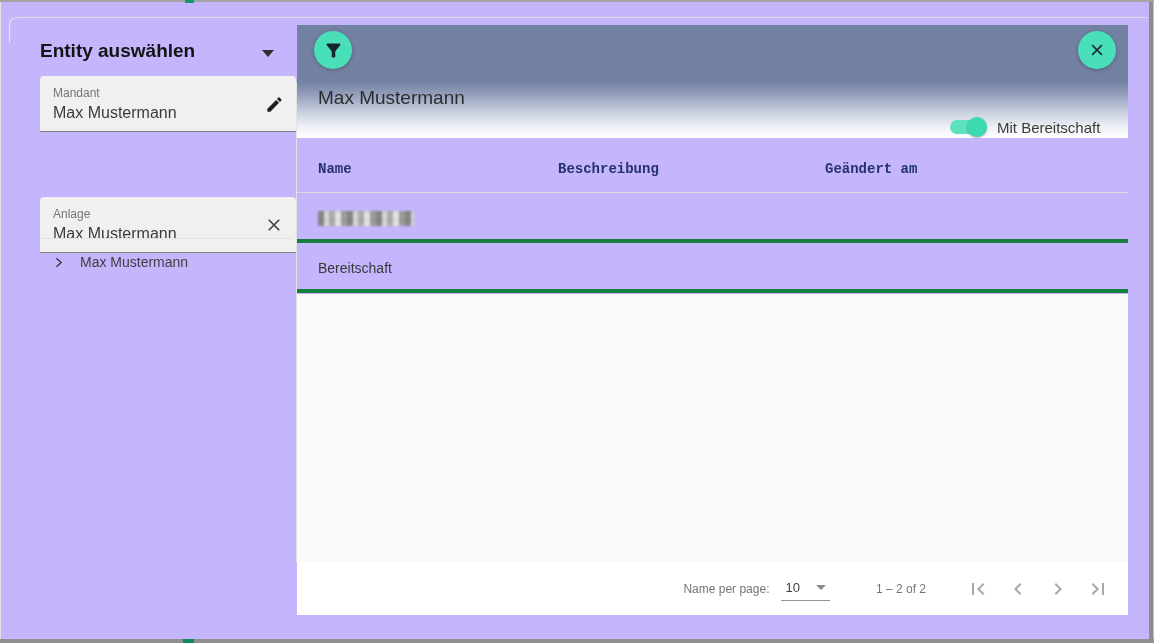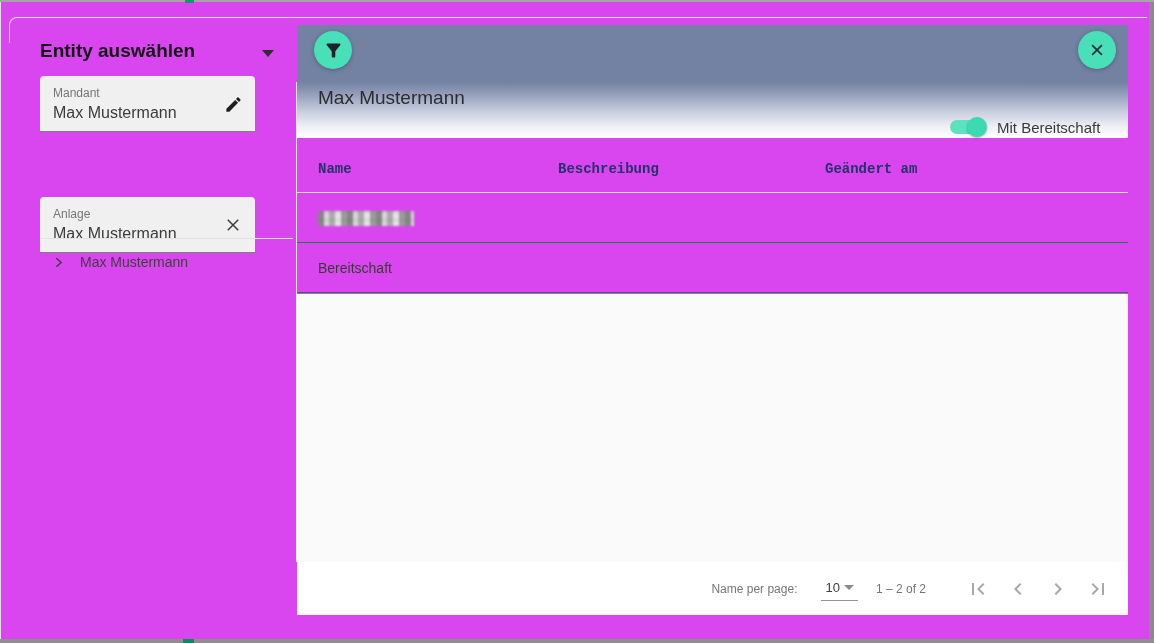--- a/index.html
+++ b/index.html
@@ -1,34 +1,34 @@
 <!DOCTYPE html>
 <html><head>
 <meta charset="utf-8">
 <style>
   * { margin:0; padding:0; box-sizing:border-box; }
   html,body { background:#fff; }
   body { font-family:"Liberation Sans", sans-serif; }
-  #app { position:relative; width:1154px; height:643px; background:#d946ef; overflow:hidden; }
+  #app { position:relative; width:1154px; height:643px; background:#c4b5fd; overflow:hidden; }
 
   
   .win-top    { position:absolute; left:0; top:0; width:1154px; height:2px; background:#a5a5a5; }
   .win-top-accent { position:absolute; left:185px; top:0; width:9px; height:3px; background:#0f9b6c; }
   .win-bottom { position:absolute; left:0; bottom:0; width:1154px; height:4px; background:#8f8f8f; }
   .win-bottom-accent { position:absolute; left:183px; bottom:0; width:11px; height:4px; background:#0e8a5f; }
   .win-right  { position:absolute; left:1149px; top:2px; width:4px; height:637px; background:#8c8c8c; }
   .win-left   { position:absolute; left:0; top:2px; width:1px; height:637px; background:#e2e2e2; }
   .dialog-corner { position:absolute; left:9px; top:17px; width:1138px; height:26px;
                    border-top:1px solid #dedede; border-left:1px solid #e9e9e9; border-top-left-radius:8px; }
 
   
   .sb-title { position:absolute; left:40px; top:40px; font-size:19px; font-weight:bold; color:#141414; }
   .sb-caret { position:absolute; left:262px; top:50px; width:0; height:0; cursor:pointer;
               border-left:6px solid transparent; border-right:6px solid transparent; border-top:7px solid #2e2e2e; }
-  .field { position:absolute; left:40px; width:215px; height:56px; background:#f0f0f0;
+  .field { position:absolute; left:40px; width:256px; height:56px; background:#f0f0f0;
            border-bottom:1px solid #7f7f7f; border-radius:4px 4px 0 0; }
   .field-mandant { top:76px; }
   .field-anlage  { top:157px;margin-top:40px; }
   .field-label { position:absolute; left:13px; top:10px; font-size:12px; color:#757575; }
   .field-value { position:absolute; left:13px; top:28px; font-size:16px; color:#3b3b3b; }
   .field-icon  { position:absolute; right:11px; top:17px; width:22px; height:22px; cursor:pointer;
                  display:flex; align-items:center; justify-content:center; }
   .sb-divider { position:absolute; left:40px; top:238px; width:253px; height:1px; background:#e2e2e2; }
   .tree-item { position:absolute; left:52px; top:254px; display:flex; align-items:center; gap:15px; cursor:pointer; }
   .tree-label { font-size:14px; color:#3f3f3f; }
@@ -48,41 +48,41 @@
 
   .toggle { position:absolute; left:653px; top:95px; width:36px; height:14px; border-radius:7px;
             background:#5ce2bf; cursor:pointer; }
   .toggle-thumb { position:absolute; left:17px; top:-3px; width:20px; height:20px; border-radius:50%;
                   background:#3cdab1; box-shadow:0 1px 2px rgba(0,0,0,.3); }
   .toggle-label { position:absolute; left:700px; top:94px; font-size:15px; color:#3a3a3a; }
 
   .thead { position:absolute; left:0; top:120px; width:831px; height:48px; border-bottom:1px solid #dcdcdc; }
   .th { position:absolute; top:16px; font-size:14px; font-weight:bold; color:#24336b; cursor:pointer;font-family:Liberation Mono, monospace; }
   .th-name { left:21px; } .th-beschreibung { left:261px; } .th-geaendert { left:528px; }
-  .trow { position:absolute; left:0; width:831px; height:50px; border-bottom:1px solid #15803d; cursor:pointer; }
+  .trow { position:absolute; left:0; width:831px; height:50px; border-bottom:4px solid #15803d; cursor:pointer; }
   .trow-1 { top:168px; } .trow-2 { top:218px; }
   .cell-name { position:absolute; left:21px; top:17px; font-size:14px; color:#3a3a3a; }
   .redacted { position:absolute; left:21px; top:18px; width:96px; height:15px; border-radius:1px;
               background-color:#d9d9d9;
               background-image:
                 repeating-linear-gradient(90deg, rgba(110,110,110,.8) 0 6px, rgba(195,195,195,.5) 6px 11px,
                   rgba(145,145,145,.7) 11px 17px, rgba(220,220,220,.45) 17px 23px, rgba(130,130,130,.75) 23px 29px),
                 repeating-linear-gradient(0deg, rgba(255,255,255,.5) 0 4px, rgba(0,0,0,0) 4px 8px);
               filter:blur(1.1px); }
   .tbody-empty { position:absolute; left:0; top:269px; width:831px; height:268px; background:#fafafa; }
 
   .paginator { position:absolute; left:0; top:537px; width:831px; height:53px; background:#fff;
                display:flex; align-items:center; justify-content:flex-end; padding-right:18px;
                font-size:12px; color:#757575; }
-  .page-size { display:flex; align-items:center; gap:4px; margin-left:24px; padding:3px 4px 5px 4px;
+  .page-size { display:flex; align-items:center; gap:16px; margin-left:12px; padding:3px 4px 5px 4px;
                border-bottom:1px solid #949494; cursor:pointer;text-align:center; }
   .page-size-value { font-size:13px; color:#3f3f3f; }
   .select-caret { width:0; height:0; border-left:5px solid transparent; border-right:5px solid transparent;
                   border-top:5px solid #8a8a8a; }
-  .range-label { margin-left:18px; }
+  .range-label { margin-left:46px; }
   .pag-nav { display:flex; align-items:center; margin-left:40px; gap:16px; }
   .nav-btn { width:24px; height:24px; display:flex; align-items:center; justify-content:center; cursor:default; }
 </style>
 </head>
 <body>
 
 <div id="app">
 
   <div class="win-top"></div>
   <div class="win-top-accent"></div>

